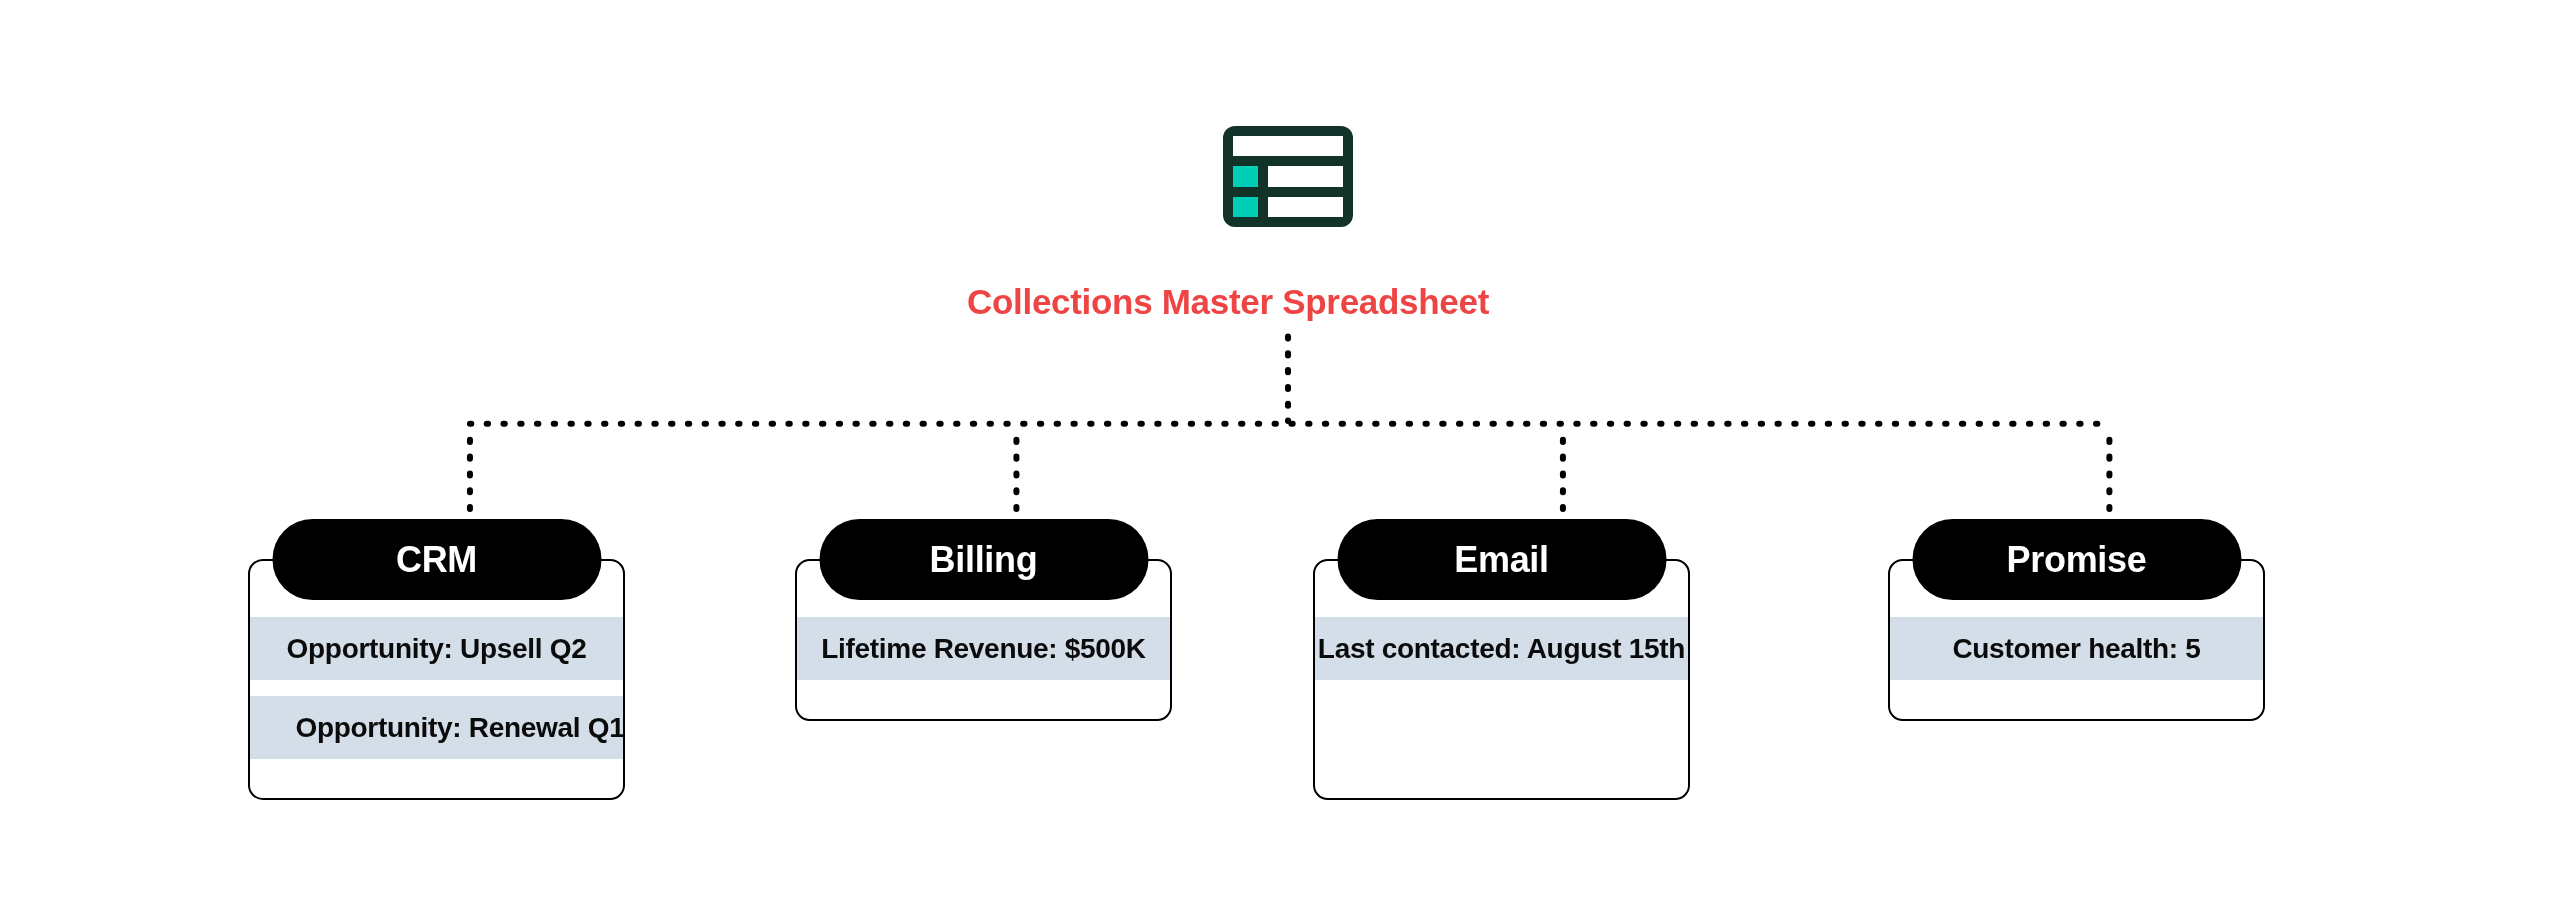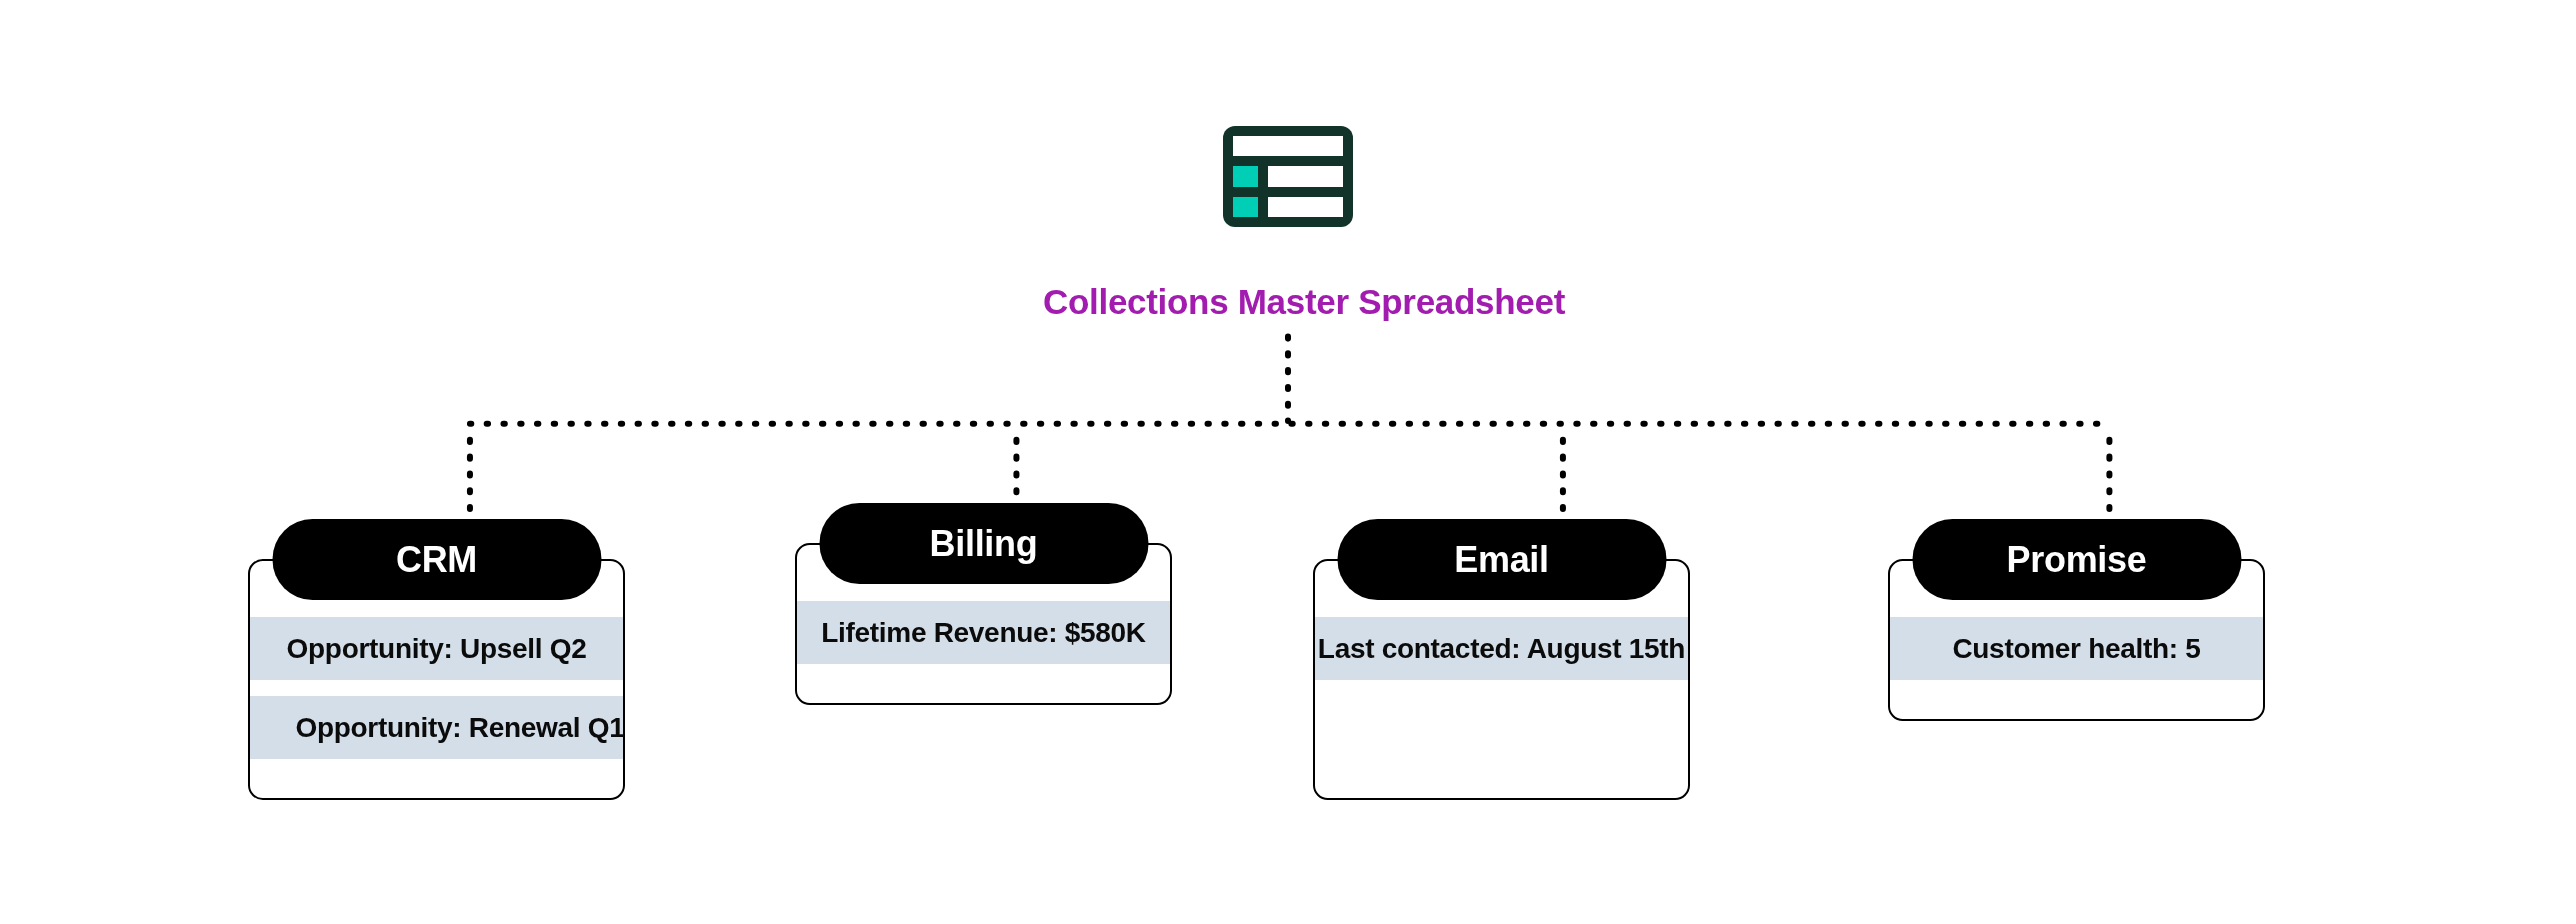--- a/index.html
+++ b/index.html
@@ -31,27 +31,27 @@
     padding:10px;
     box-sizing:border-box;
   }
   .ss-cell{background:#ffffff;}
   .ss-cell.full{grid-column:1 / span 2;}
   .ss-cell.teal{background:var(--teal);}
 
   
   .title{
     position:absolute;
-    left:1304px;top:282px;
+    left:1228px;top:282px;
     transform:translateX(-50%);
     white-space:nowrap;
     font-size:35px;
     font-weight:700;
     letter-spacing:-0.3px;
-    color:#a21caf;
+    color:#ef4444;
     text-align:center;
   }
 
   
   svg.connectors{position:absolute;left:0;top:0;}
   .dotline{
     stroke:var(--ink);
     stroke-width:9;
     fill:none;
     stroke-linecap:round;
@@ -97,21 +97,21 @@
   .row-label{
     font-size:28px;
     font-weight:700;
     letter-spacing:-0.3px;
     color:#0b0b0b;
     white-space:nowrap;
   }
 
   
   .node-crm{left:248px;top:559px;}
-  .node-billing{left:795px;top:543px;text-align:right;}
+  .node-billing{left:795px;top:559px;text-align:right;}
   .node-email{left:1313px;top:559px;}
   .node-payments{left:1888px;top:559px;}
 </style>
 </head>
 <body>
 
 <div class="canvas">
 
   <div class="ss-icon">
     <div class="ss-cell full"></div>
@@ -142,21 +142,21 @@
     <div class="row">
       <span class="row-label">Opportunity: Renewal Q1</span>
     </div>
   </section>
 
   <section class="node short node-billing">
     <div class="pill">
       <span class="pill-label">Billing</span>
     </div>
     <div class="row">
-      <span class="row-label">Lifetime Revenue: $580K</span>
+      <span class="row-label">Lifetime Revenue: $500K</span>
     </div>
   </section>
 
   <section class="node tall node-email">
     <div class="pill">
       <span class="pill-label">Email</span>
     </div>
     <div class="row">
       <span class="row-label">Last contacted: August 15th</span>
     </div>

